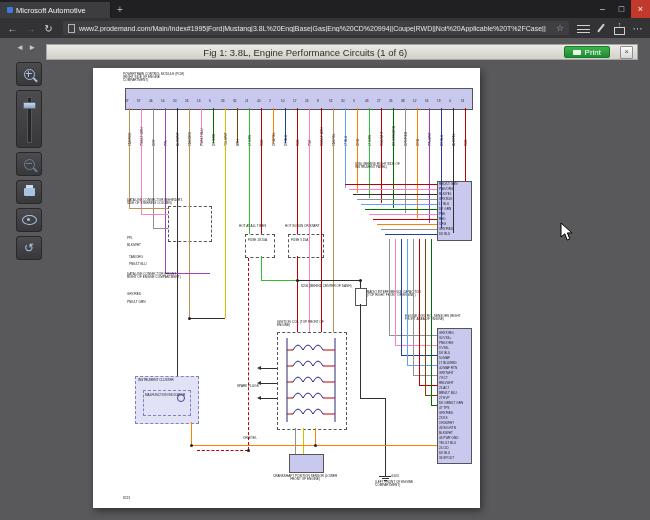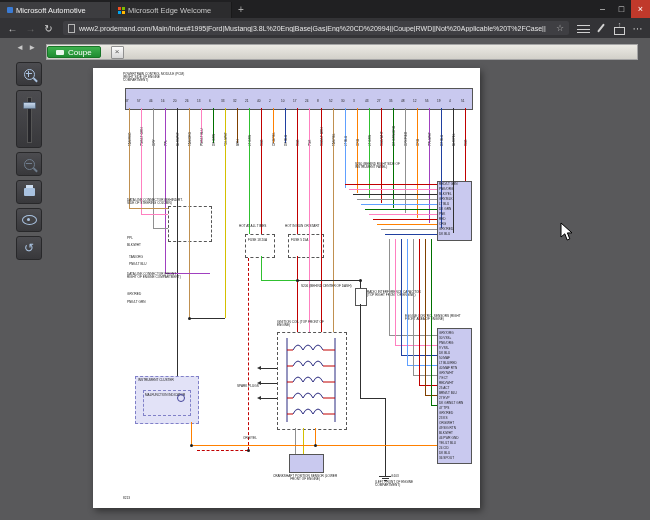--- a/index.html
+++ b/index.html
@@ -70,29 +70,20 @@
   .cursor{position:absolute;left:560px;top:222px;}
 </style>
 </head>
 <body>
 
 <div class="tabbar">
   <div class="tab active" style="width:96px">
     <span class="fav-pd"></span>
     <span>Microsoft Automotive</span>
   </div>
-  <div class="tab" style="width:106px">
-    <span class="mslogo">
-        <i></i>
-        <i></i>
-        <i></i>
-        <i></i>
-      </span>
-    <span>Microsoft Edge Welcome</span>
-  </div>
   <div class="newtab">+</div>
   <div class="winbtns">
     <span>–</span>
     <span>□</span>
     <span class="close">×</span>
   </div>
 </div>
 
 <div class="navbar">
   <span class="navic">←</span>
@@ -114,23 +105,24 @@
   <span class="navic share">
       <em>↑</em>
       <b></b>
     </span>
   <span class="navic">⋯</span>
 </div>
 
 <div class="paneltoggle">◄ ►</div>
 
 <div class="viewerheader">
+  <span class="vtitle">Fig 1: 3.8L, Engine Performance Circuits (1 of 6)</span>
   <button class="printbtn">
     <span class="printic"></span>
-    <span>Coupe</span>
+    <span>Print</span>
   </button>
   <span class="vclose">×</span>
 </div>
 
 <div class="lefttools">
   <div class="tool">
       <span class="mag plus"></span>
     </div>
   <div class="sliderwrap">
     <span class="track"></span>

